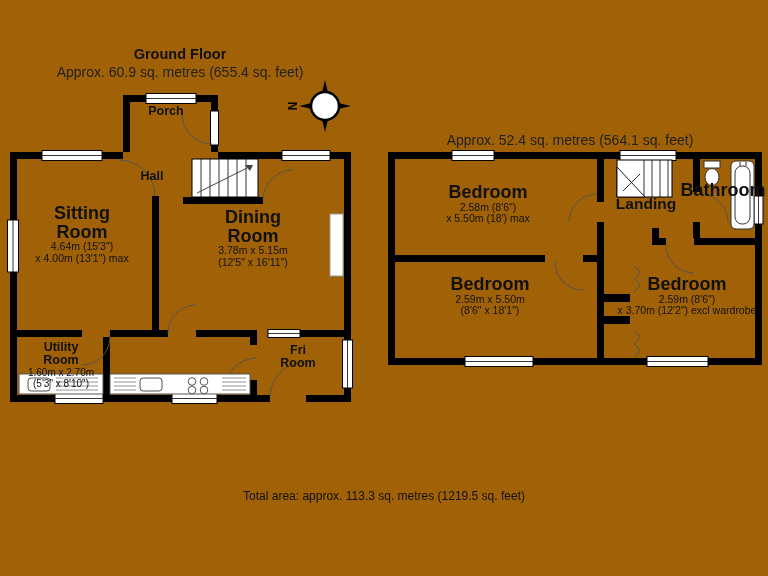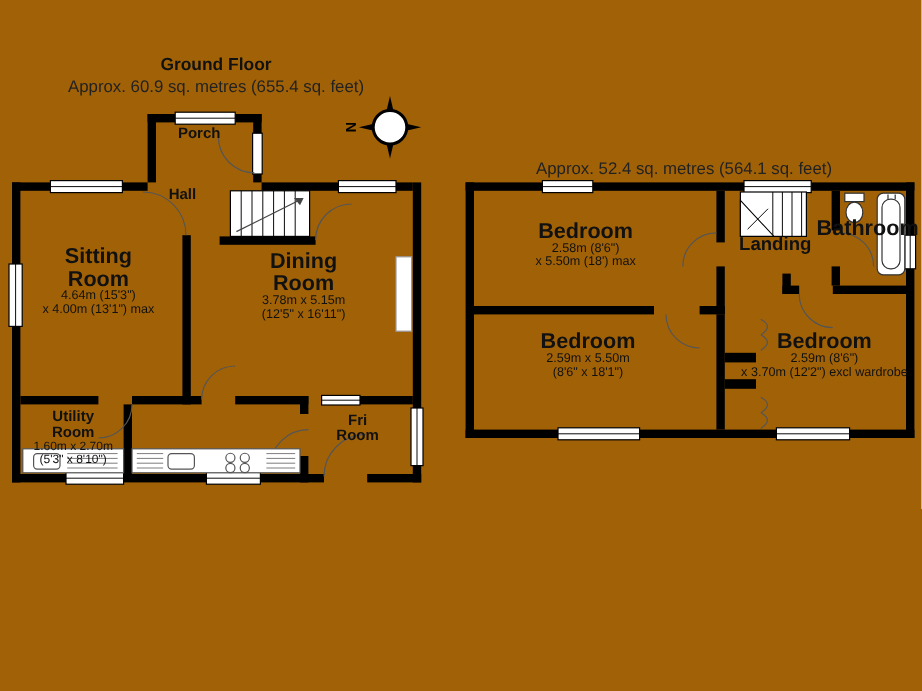--- a/index.html
+++ b/index.html
@@ -216,21 +216,21 @@
       <rect x="731" y="161" width="23" height="68" rx="5"></rect>
       <rect x="735" y="166" width="15" height="58" rx="7"></rect>
       <line x1="740" y1="162" x2="740" y2="166"></line>
       <line x1="746" y1="162" x2="746" y2="166"></line>
     </g>
   </svg>
 
   <div class="room-label" style="left:166px;top:105px;">
     <div class="room-name sm">Porch</div>
   </div>
-  <div class="room-label" style="left:152px;top:156px;">
+  <div class="room-label" style="left:152px;top:170px;">
     <div class="room-name sm">Hall</div>
   </div>
   <div class="room-label" style="left:82px;top:204px;">
     <div class="room-name">Sitting
 Room</div>
     <div class="room-dims">4.64m (15'3")</div>
     <div class="room-dims">x 4.00m (13'1") max</div>
   </div>
   <div class="room-label" style="left:253px;top:208px;">
     <div class="room-name">Dining
@@ -264,14 +264,15 @@
     <div class="room-name">Bedroom</div>
     <div class="room-dims">2.59m x 5.50m</div>
     <div class="room-dims">(8'6" x 18'1")</div>
   </div>
   <div class="room-label" style="left:687px;top:275px;">
     <div class="room-name">Bedroom</div>
     <div class="room-dims">2.59m (8'6")</div>
     <div class="room-dims">x 3.70m (12'2") excl wardrobe</div>
   </div>
 
+  <div class="abs ctr footer-line1" style="left:384px;top:489px;">Total area: approx. 113.3 sq. metres (1219.5 sq. feet)</div>
 
 </div>
 
 </body></html>

